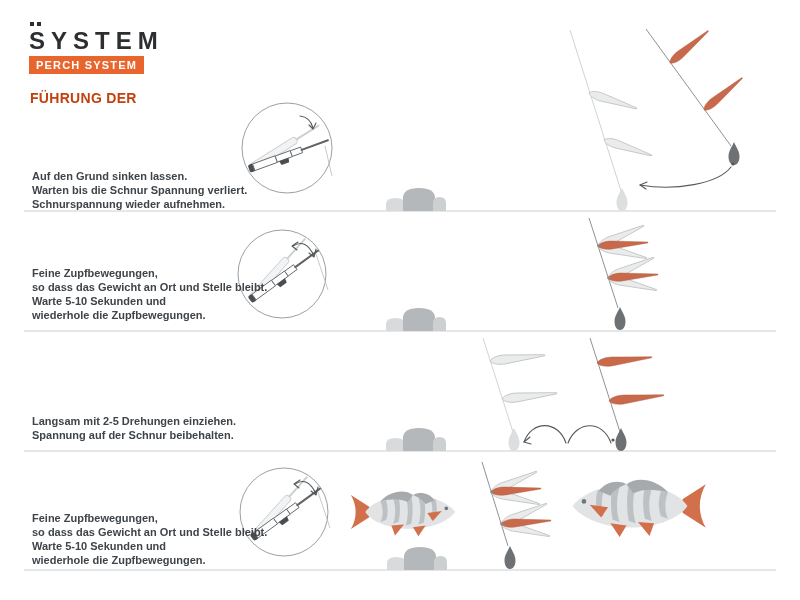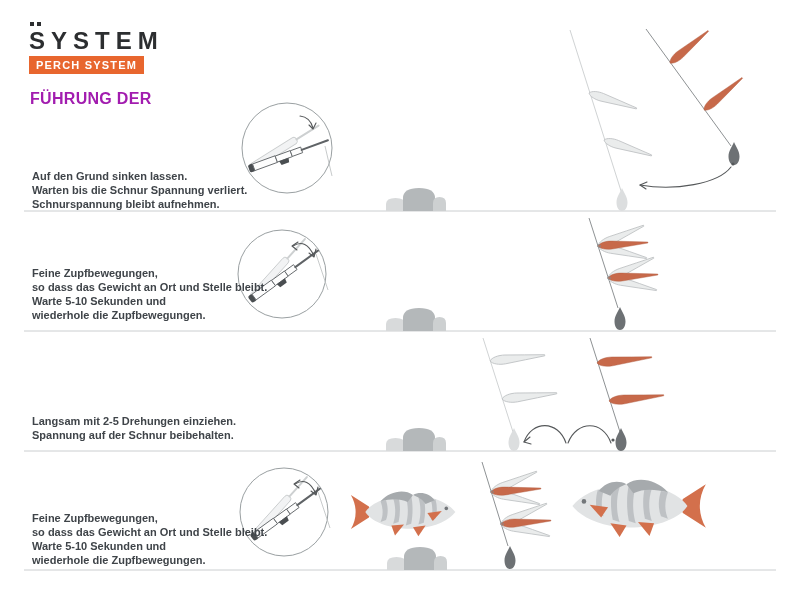--- a/index.html
+++ b/index.html
@@ -7,22 +7,22 @@
         font-family:"Liberation Sans",sans-serif;}
   .art{position:absolute;left:0;top:0;}
 
   
   .logo{position:absolute;left:29px;top:29px;color:#2c2e30;font-size:24px;font-weight:bold;
         letter-spacing:6px;line-height:1;}
   .logo .dot{position:absolute;width:4px;height:4px;background:#2c2e30;top:-7px;}
   .logo .d1{left:1px;} .logo .d2{left:8px;}
   .badge{position:absolute;left:29px;top:56px;background:#e8662e;color:#ffffff;
          font-size:11px;font-weight:bold;letter-spacing:1.2px;padding:3px 7px 3px 7px;}
-  .title{position:absolute;left:30px;top:90px;font-size:16px;font-weight:bold;
-         color:#a21caf;line-height:17px;letter-spacing:.3px;}
+  .title{position:absolute;left:30px;top:90px;font-size:14px;font-weight:bold;
+         color:#c2410c;line-height:17px;letter-spacing:.3px;}
 
   
   .step{position:absolute;font-size:11px;font-weight:bold;color:#3f4449;line-height:14px;}
   .s1{left:32px;top:169px;} .s2{left:32px;top:266px;}
   .s3{left:32px;top:414px;} .s4{left:32px;top:511px;}
 
   
   .ground{stroke:#cbced0;stroke-width:1;}
   .rigline{stroke:#8e9294;stroke-width:1;fill:none;}
   .rigline-ghost{stroke:#d0d3d4;stroke-width:1;fill:none;}
@@ -205,21 +205,21 @@
   </div>
   <div class="badge">PERCH SYSTEM</div>
 
   <div class="title">
     <div>FÜHRUNG DER</div>
   </div>
 
   <div class="step s1">
     <div>Auf den Grund sinken lassen.</div>
     <div>Warten bis die Schnur Spannung verliert.</div>
-    <div>Schnurspannung bleibt aufnehmen.</div>
+    <div>Schnurspannung wieder aufnehmen.</div>
   </div>
   <div class="step s2">
     <div>Feine Zupfbewegungen,</div>
     <div>so dass das Gewicht an Ort und Stelle bleibt.</div>
     <div>Warte 5-10 Sekunden und</div>
     <div>wiederhole die Zupfbewegungen.</div>
   </div>
   <div class="step s3">
     <div>Langsam mit 2-5 Drehungen einziehen.</div>
     <div>Spannung auf der Schnur beibehalten.</div>

